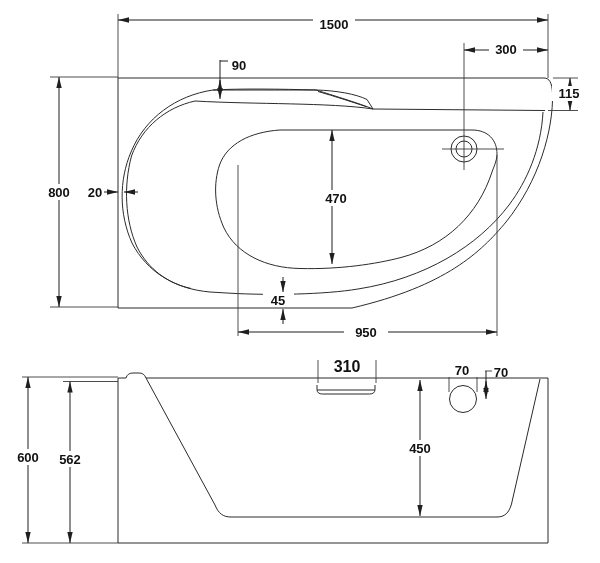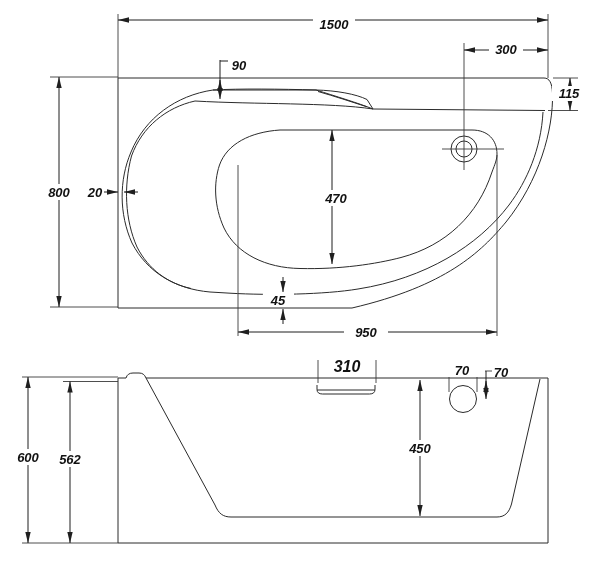--- a/index.html
+++ b/index.html
@@ -1,16 +1,16 @@
 <!DOCTYPE html>
 <html><head>
 <meta charset="utf-8">
 <style>
   html,body{margin:0;padding:0;background:#ffffff;}
-  .canvas{position:relative;width:581px;height:563px;background:#ffffff;overflow:hidden;font-style:italic;}
+  .canvas{position:relative;width:581px;height:563px;background:#ffffff;overflow:hidden;}
   svg{display:block;}
   .ln{stroke:#2b2b2b;stroke-width:1;fill:none;}
   .lnthin{stroke:#3a3a3a;stroke-width:0.9;fill:none;}
   .dim{stroke:#1f1f1f;stroke-width:1;fill:none;}
   .dimtxt{font-family:"Liberation Sans",sans-serif;font-weight:bold;fill:#111111;font-size:13px;text-anchor:middle;}
   .dimtxt-big{font-family:"Liberation Sans",sans-serif;font-weight:bold;fill:#111111;font-size:16px;text-anchor:middle;}
   .mask{fill:#ffffff;stroke:none;}
 </style>
 </head>
 <body>

